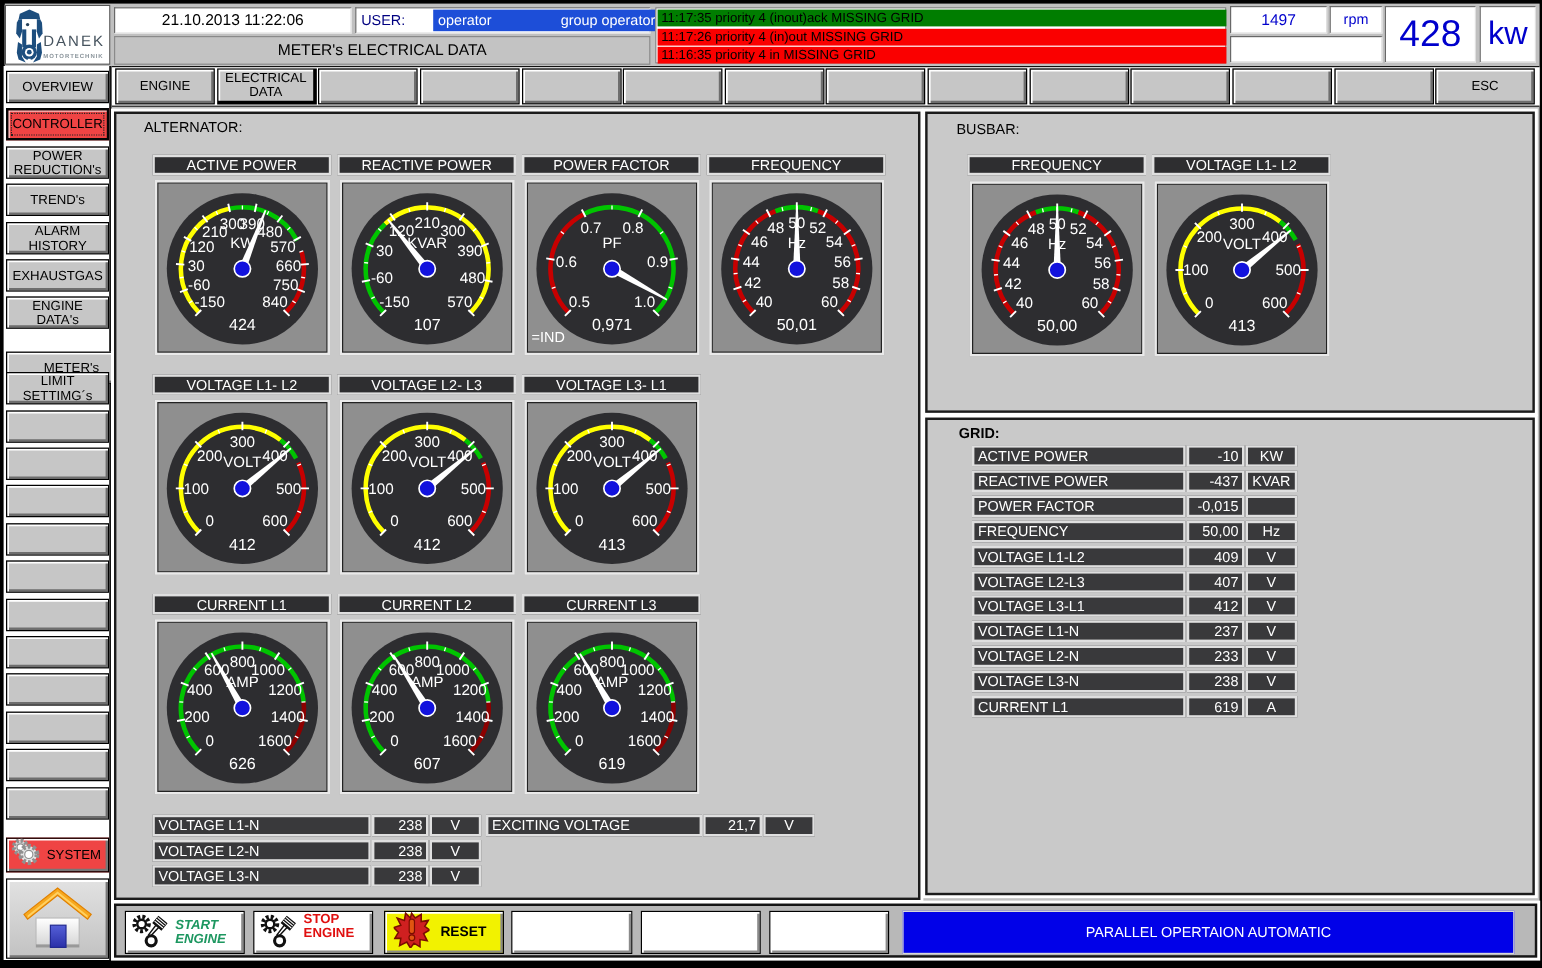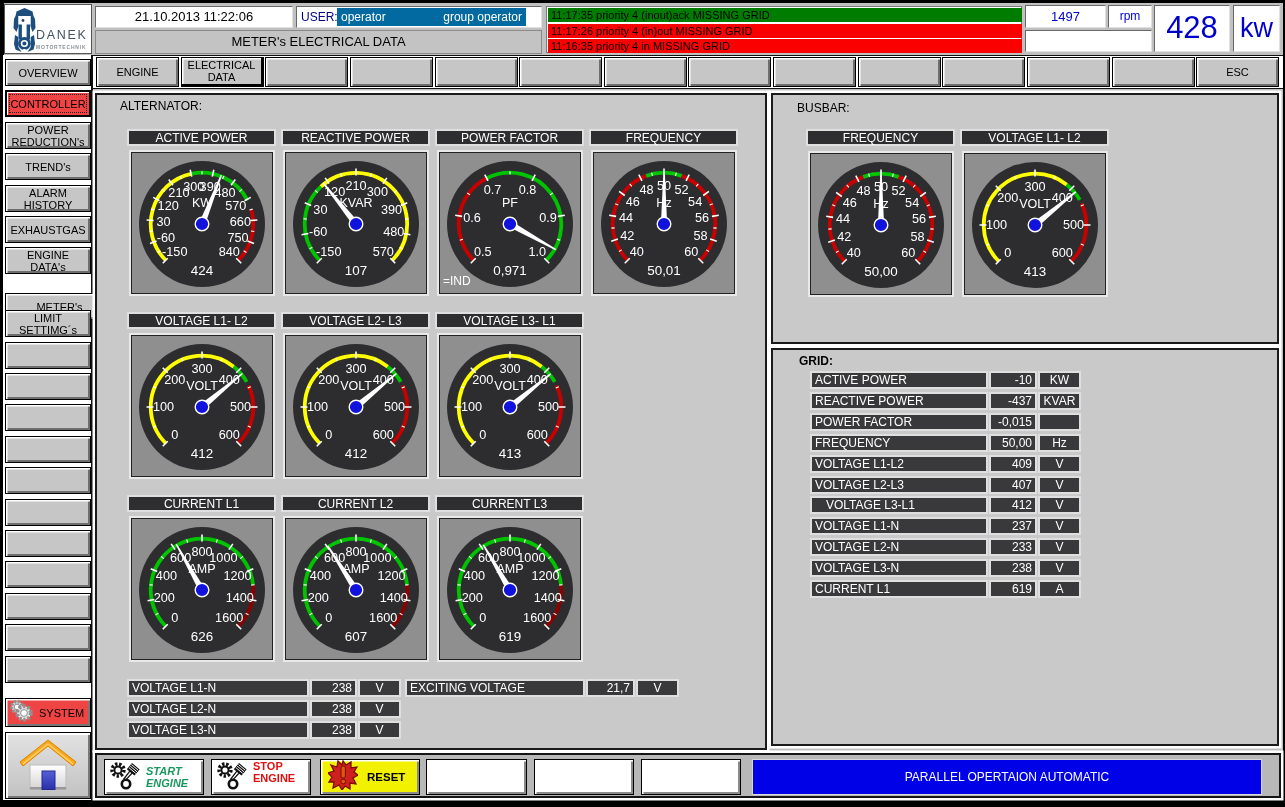--- a/index.html
+++ b/index.html
@@ -36,21 +36,21 @@
 <circle cx="19.4" cy="38.5" r="3.6" fill="#fff"></circle>
 <circle cx="19.4" cy="38.5" r="2"></circle>
 <rect x="18.2" y="44" width="2.4" height="4" fill="#fff"></rect>
 </g>
 <text x="31" y="33.5" font-size="12.5" letter-spacing="1.7" fill="#46535e" font-family="Liberation Sans,sans-serif">DANEK</text>
 <text x="31" y="43.5" font-size="5" letter-spacing="0.8" fill="#8a949b" font-family="Liberation Sans,sans-serif" font-weight="bold">MOTORTECHNIK</text>
 </svg></div>
 <div class="whitebox" style="left:95px;top:6px;width:198px;height:22px;font-size:13px;text-align:center;line-height:20px;color:#000;">21.10.2013 11:22:06</div>
 <div class="whitebox" style="left:296px;top:6px;width:246px;height:22px;">
     <div style="left:4px;top:3px;font-size:12px;color:#000080;position:absolute;">USER:</div>
-    <div style="left:40px;top:1px;width:189px;height:18px;background:#0369a1;color:#fff;font-size:12px;line-height:18px;position:absolute;">
+    <div style="left:64px;top:1px;width:189px;height:18px;background:#1d4ed8;color:#fff;font-size:12px;line-height:18px;position:absolute;">
       <span style="position:absolute;left:4px;">operator</span>
       <span style="position:absolute;right:4px;">group operator</span>
     </div>
   </div>
 <div class="" style="left:95px;top:30px;width:447px;height:24px;background:#c3c3c3;border:1px solid #8a8a8a;font-size:13px;text-align:center;line-height:22px;color:#000;">METER's ELECTRICAL DATA</div>
 <div class="" style="left:546px;top:6px;width:476px;height:47px;background:#fff;border:1px solid #7c7c7c;">
     <div style="left:1px;top:1px;width:474px;height:14px;background:#007d00;font-size:11px;line-height:14px;color:#000;padding-left:3px;position:absolute;">11:17:35 priority 4 (inout)ack MISSING GRID</div>
     <div style="left:1px;top:16.5px;width:474px;height:14px;background:#fa0000;font-size:11px;line-height:14px;color:#000;padding-left:3px;position:absolute;">11:17:26 priority 4 (in)out MISSING GRID</div>
     <div style="left:1px;top:32px;width:474px;height:14px;background:#fa0000;font-size:11px;line-height:14px;color:#000;padding-left:3px;position:absolute;">11:16:35 priority 4 in MISSING GRID</div>
   </div>
@@ -479,21 +479,21 @@
     <span style="margin-left:auto;margin-right:3px;">409</span>
   </div>
 <div class="drow" style="left:1038px;top:455px;width:43px;height:18px;justify-content:center;">V</div>
 <div class="drow" style="left:810px;top:476px;width:178px;height:18px;">
     <span style="margin-left:3px;">VOLTAGE L2-L3</span>
   </div>
 <div class="drow" style="left:989px;top:476px;width:48px;height:18px;">
     <span style="margin-left:auto;margin-right:3px;">407</span>
   </div>
 <div class="drow" style="left:1038px;top:476px;width:43px;height:18px;justify-content:center;">V</div>
-<div class="drow" style="left:810px;top:496px;width:178px;height:18px;padding-left:11px;">
+<div class="drow" style="left:810px;top:496px;width:178px;height:18px;">
     <span style="margin-left:3px;">VOLTAGE L3-L1</span>
   </div>
 <div class="drow" style="left:989px;top:496px;width:48px;height:18px;">
     <span style="margin-left:auto;margin-right:3px;">412</span>
   </div>
 <div class="drow" style="left:1038px;top:496px;width:43px;height:18px;justify-content:center;">V</div>
 <div class="drow" style="left:810px;top:517px;width:178px;height:18px;">
     <span style="margin-left:3px;">VOLTAGE L1-N</span>
   </div>
 <div class="drow" style="left:989px;top:517px;width:48px;height:18px;">

